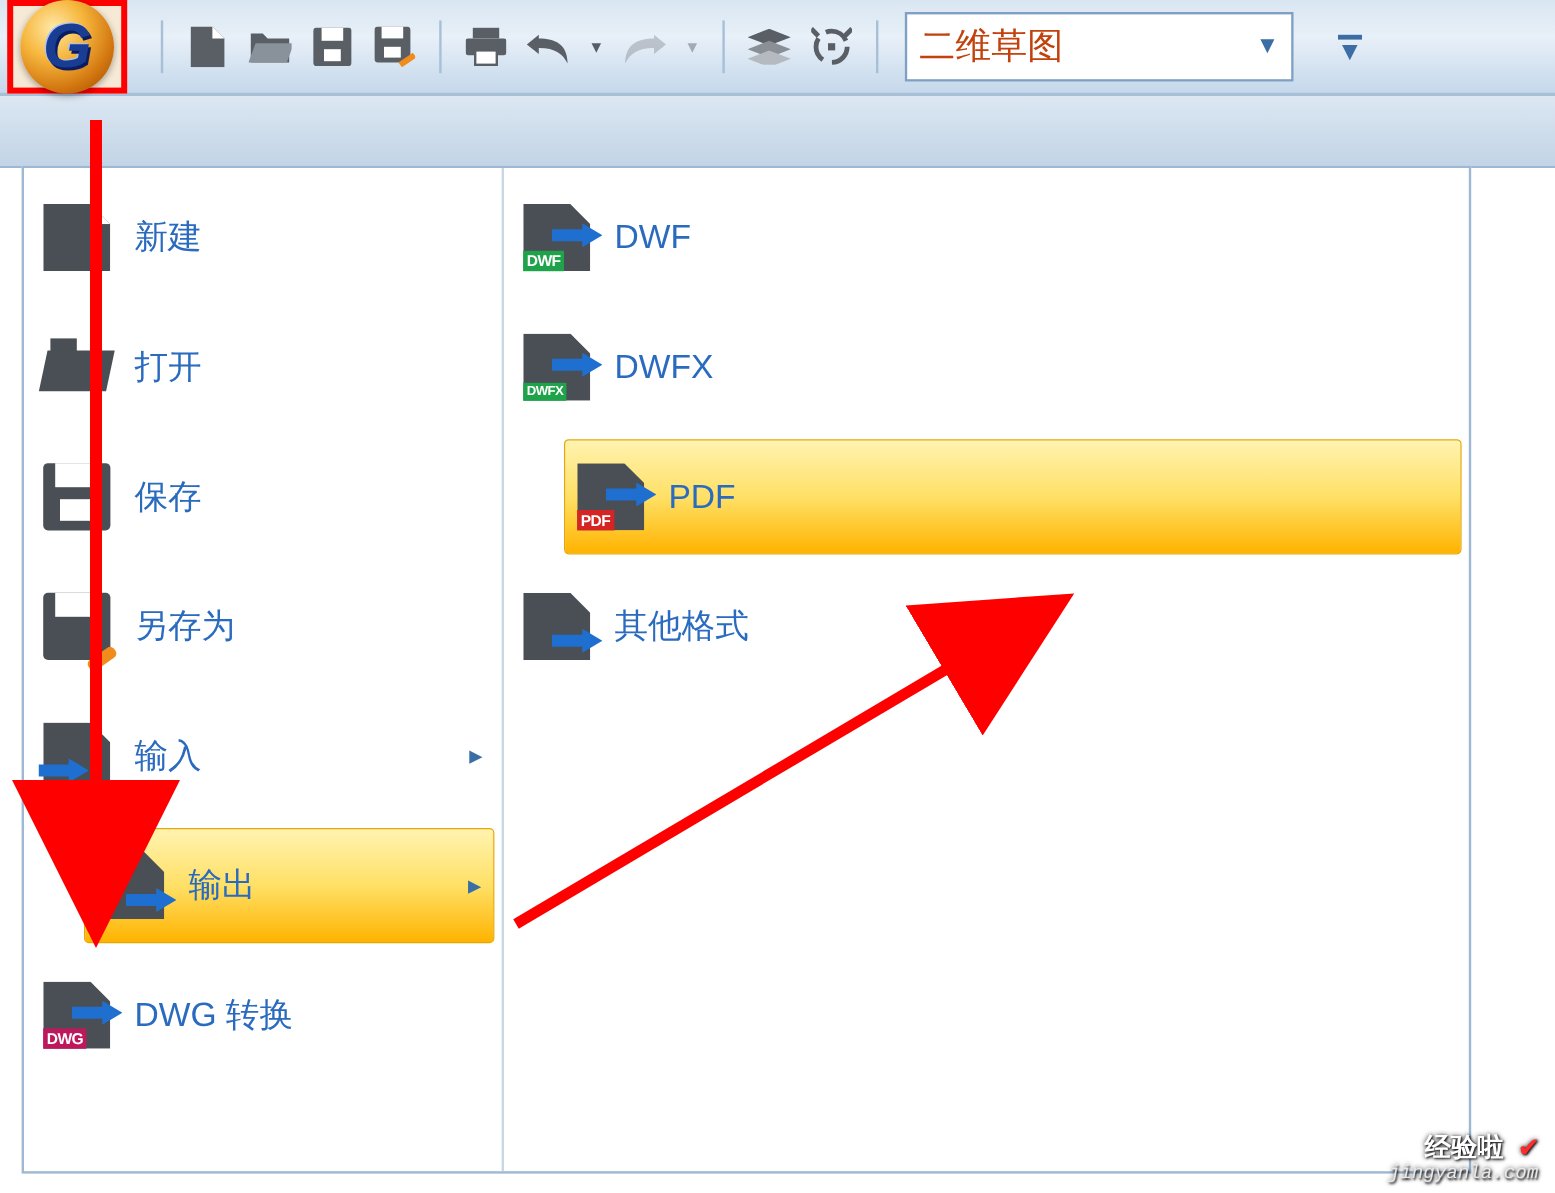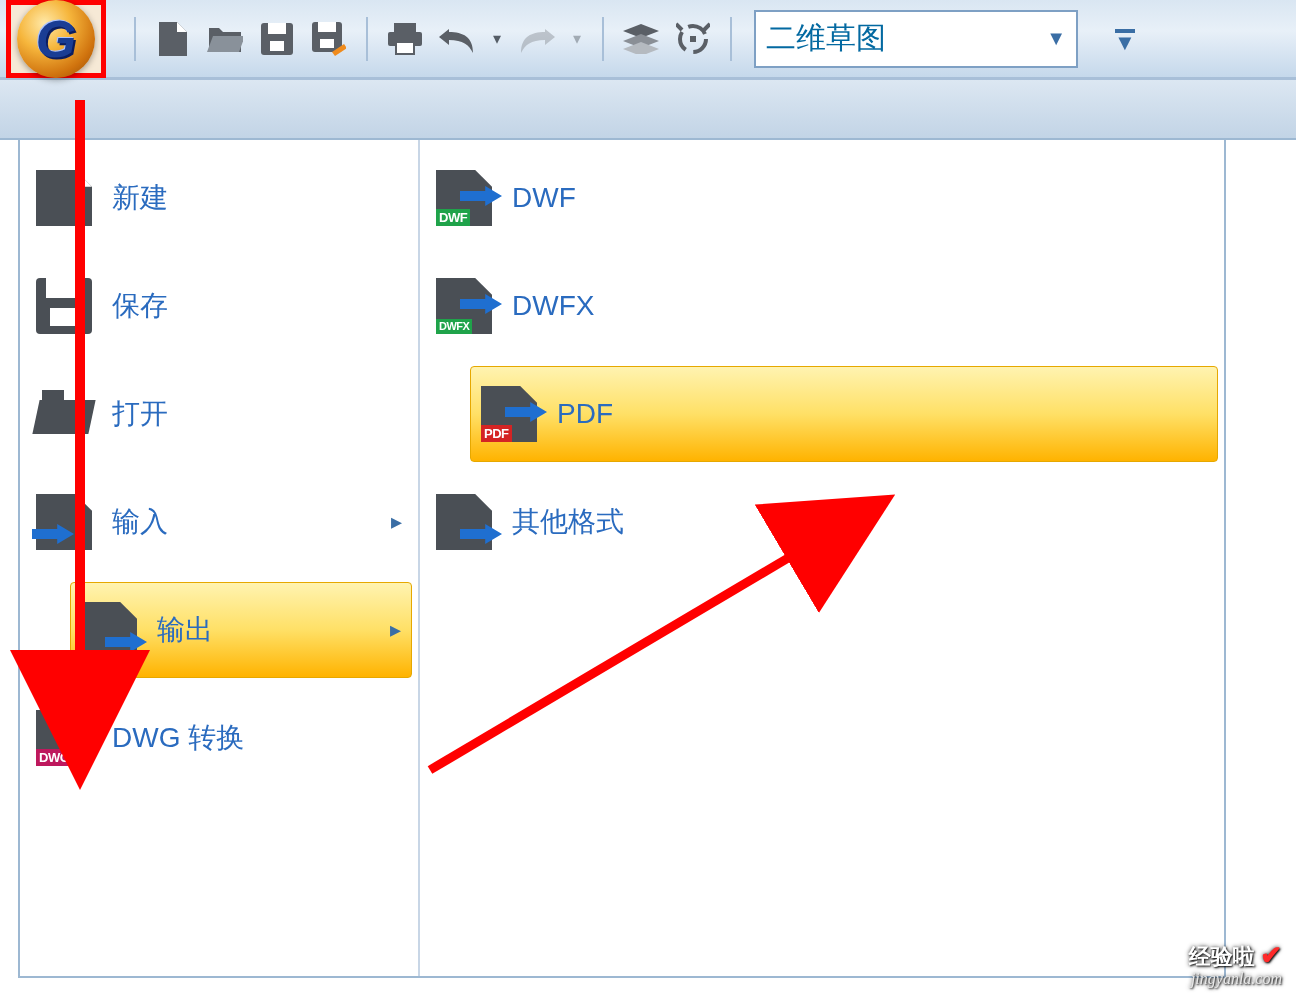--- a/index.html
+++ b/index.html
@@ -93,21 +93,21 @@
     flex: 0 0 300px;
     border: 2px solid #7ea0c4;
     background: #ffffff;
     display: flex;
     align-items: center;
     justify-content: space-between;
     padding: 0 10px;
   }
   .qat-workspace span.text {
     font-size: 30px;
-    color: #0369a1;
+    color: #c2410c;
     font-family: "Microsoft YaHei", sans-serif;
   }
   .qat-workspace .caret {
     color: #3a6ea5;
     font-size: 20px;
   }
 
   .qat-overflow {
     margin-left: 36px;
     color: #3a6ea5;
@@ -298,21 +298,21 @@
     pointer-events:none;
     z-index: 50;
   }
 
   .watermark {
     position:absolute;
     right:14px; bottom:6px;
     text-align:right;
     color:#ffffff;
     text-shadow: 0 0 4px rgba(0,0,0,0.8), 1px 1px 2px rgba(0,0,0,0.9);
-    font-family: Liberation Serif, serif;
+    font-family: Liberation Mono, monospace;
     line-height:1.1;
   }
   .watermark .l1{ font-size:22px; font-weight:700; }
   .watermark .l1 .chk{ color:#ff2a2a; font-size:26px; }
   .watermark .l2{ font-size:16px; font-style:italic; color:#e8e8e8; }
 
 </style>
 </head>
 <body>
 
@@ -409,29 +409,33 @@
 <div class="menu-area">
 
   <div class="left-col">
 
     <div class="menu-item">
       <div class="ficon icon-new"></div>
       <span class="label">新建</span>
     </div>
 
     <div class="menu-item">
+      <div class="ficon icon-open"></div>
+      <span class="label">打开</span>
+    </div>
+
+    <div class="menu-item">
       <div class="ficon icon-save"></div>
       <span class="label">保存</span>
     </div>
 
     <div class="menu-item">
-      <div class="ficon icon-open"></div>
-      <span class="label">打开</span>
-    </div>
-
+      <div class="ficon icon-saveas"></div>
+      <span class="label">另存为</span>
+    </div>
 
     <div class="menu-item">
       <div class="ficon icon-import"></div>
       <span class="label">输入</span>
       <span class="flyout">▸</span>
     </div>
 
     <div class="menu-item highlight redbox">
       <div class="ficon icon-export"></div>
       <span class="label">输出</span>

